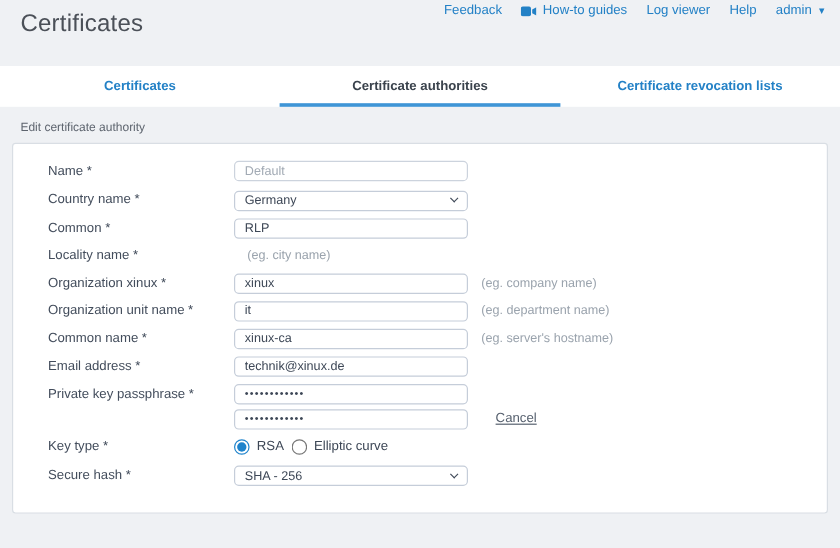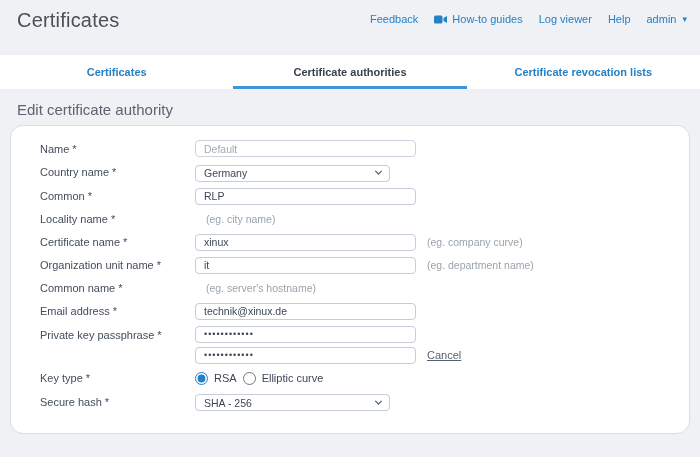--- a/index.html
+++ b/index.html
@@ -11,73 +11,73 @@
     position:relative;
   }
 
   
   .header { height:55px; position:relative; }
   .page-title {
     position:absolute; left:17px; top:9px;
     font-size:20px; font-weight:400; color:#4b5058; letter-spacing:0.2px;
   }
   .top-links {
-    position:absolute; top:13px; right:13px;
+    position:absolute; top:3px; right:13px;
     display:flex; align-items:center; gap:16px;
     font-size:11px;
   }
   .top-links a { color:#2381c6; text-decoration:none; cursor:pointer; display:flex; align-items:center; gap:5px; }
   .caret { font-size:9px; line-height:1; color:#2381c6; margin-left:1px; }
   .cam-icon { display:inline-flex; align-items:center; }
 
   
   .tabbar { height:34px; background:#ffffff; display:flex; }
   .tab {
     flex:1 1 0; display:flex; align-items:center; justify-content:center;
     font-size:11px; font-weight:bold; color:#2381c6; cursor:pointer;
     border-bottom:3px solid transparent; padding-top:2px;
   }
   .tab.active { color:#3a424c; border-bottom-color:#3f95d6; }
 
   
   .section-title {
     margin:12px 0 7px 17px;
-    font-size:15px; font-weight:400; color:#5d646e;
+    font-size:10px; font-weight:400; color:#5d646e;
   }
 
   
   .card {
     margin:0 10px; background:#ffffff;
-    border:1px solid #d9dee4; border-radius:13px;
+    border:1px solid #d9dee4; border-radius:3px;
     padding:14px 20px 22px 20px;
   }
   .row { display:flex; align-items:center; margin-bottom:6px; min-height:17px; }
   .row.top-align { align-items:flex-start; }
   .label { width:164px; flex:0 0 164px; font-size:11px; color:#434d5c; padding-left:9px; }
   .req { margin-left:3px; }
   .ctl-text, .sel {
-    width:221px; height:17px;
+    width:195px; height:17px;
     border:1px solid #c5cdd9; border-radius:4px;
     padding:0 8px; font-size:10.5px; color:#3d4756;
     font-family:"Liberation Sans", sans-serif;
     background:#ffffff; outline:none;
   }
   .ctl-text:disabled { color:#a2aab4; border-color:#ccd3dd; -webkit-text-fill-color:#a2aab4; }
   .select-wrap { position:relative; width:195px; }
   .sel { width:100%; appearance:none; -webkit-appearance:none; -moz-appearance:none; padding-right:20px; }
   .chev {
     position:absolute; right:9px; top:50%;
     width:5px; height:5px;
     border-left:1.5px solid #414b5a; border-bottom:1.5px solid #414b5a;
     transform:translateY(-65%) rotate(-45deg);
     pointer-events:none;
   }
   .hint { margin-left:11px; font-size:10.5px; color:#9aa3ad; }
   .pw-stack { display:flex; flex-direction:column; gap:4px; }
-  .pw-line { display:flex; align-items:center; }
+  .pw-line { display:flex; align-items:center;gap:12px; }
   .ctl-text.pw { font-size:9px; letter-spacing:1px; }
   .cancel { margin-left:11px; font-size:11px; color:#57616f; text-decoration:underline; cursor:pointer; }
   .radio-group { display:flex; align-items:center; gap:6px; }
   .radio-item { display:flex; align-items:center; gap:6px; font-size:11px; color:#3d4756; cursor:pointer; }
   .radio-item input { width:13px; height:13px; accent-color:#1e83cc; margin:0; cursor:pointer; }
 </style>
 </head>
 <body>
 
 <div class="header">
@@ -129,33 +129,34 @@
     <div class="label"><span>Common</span><span class="req">*</span></div>
     <input class="ctl-text" type="text" value="RLP" style="">
   </div>
 
   <div class="row">
     <div class="label"><span>Locality name</span><span class="req">*</span></div>
     <span class="hint">(eg. city name)</span>
   </div>
 
   <div class="row">
-    <div class="label"><span>Certificate name</span><span class="req">*</span></div>
+    <div class="label"><span>Organization xinux</span><span class="req">*</span></div>
     <input class="ctl-text" type="text" value="xinux" style="">
-    <span class="hint">(eg. company curve)</span>
+    <span class="hint">(eg. company name)</span>
   </div>
 
   <div class="row">
     <div class="label"><span>Organization unit name</span><span class="req">*</span></div>
     <input class="ctl-text" type="text" value="it" style="">
     <span class="hint">(eg. department name)</span>
   </div>
 
   <div class="row">
     <div class="label"><span>Common name</span><span class="req">*</span></div>
+    <input class="ctl-text" type="text" value="xinux-ca" style="">
     <span class="hint">(eg. server's hostname)</span>
   </div>
 
   <div class="row">
     <div class="label"><span>Email address</span><span class="req">*</span></div>
     <input class="ctl-text" type="text" value="technik@xinux.de" style="">
   </div>
 
   <div class="row top-align">
     <div class="label" style="padding-top:3px;"><span>Private key passphrase</span><span class="req">*</span></div>

